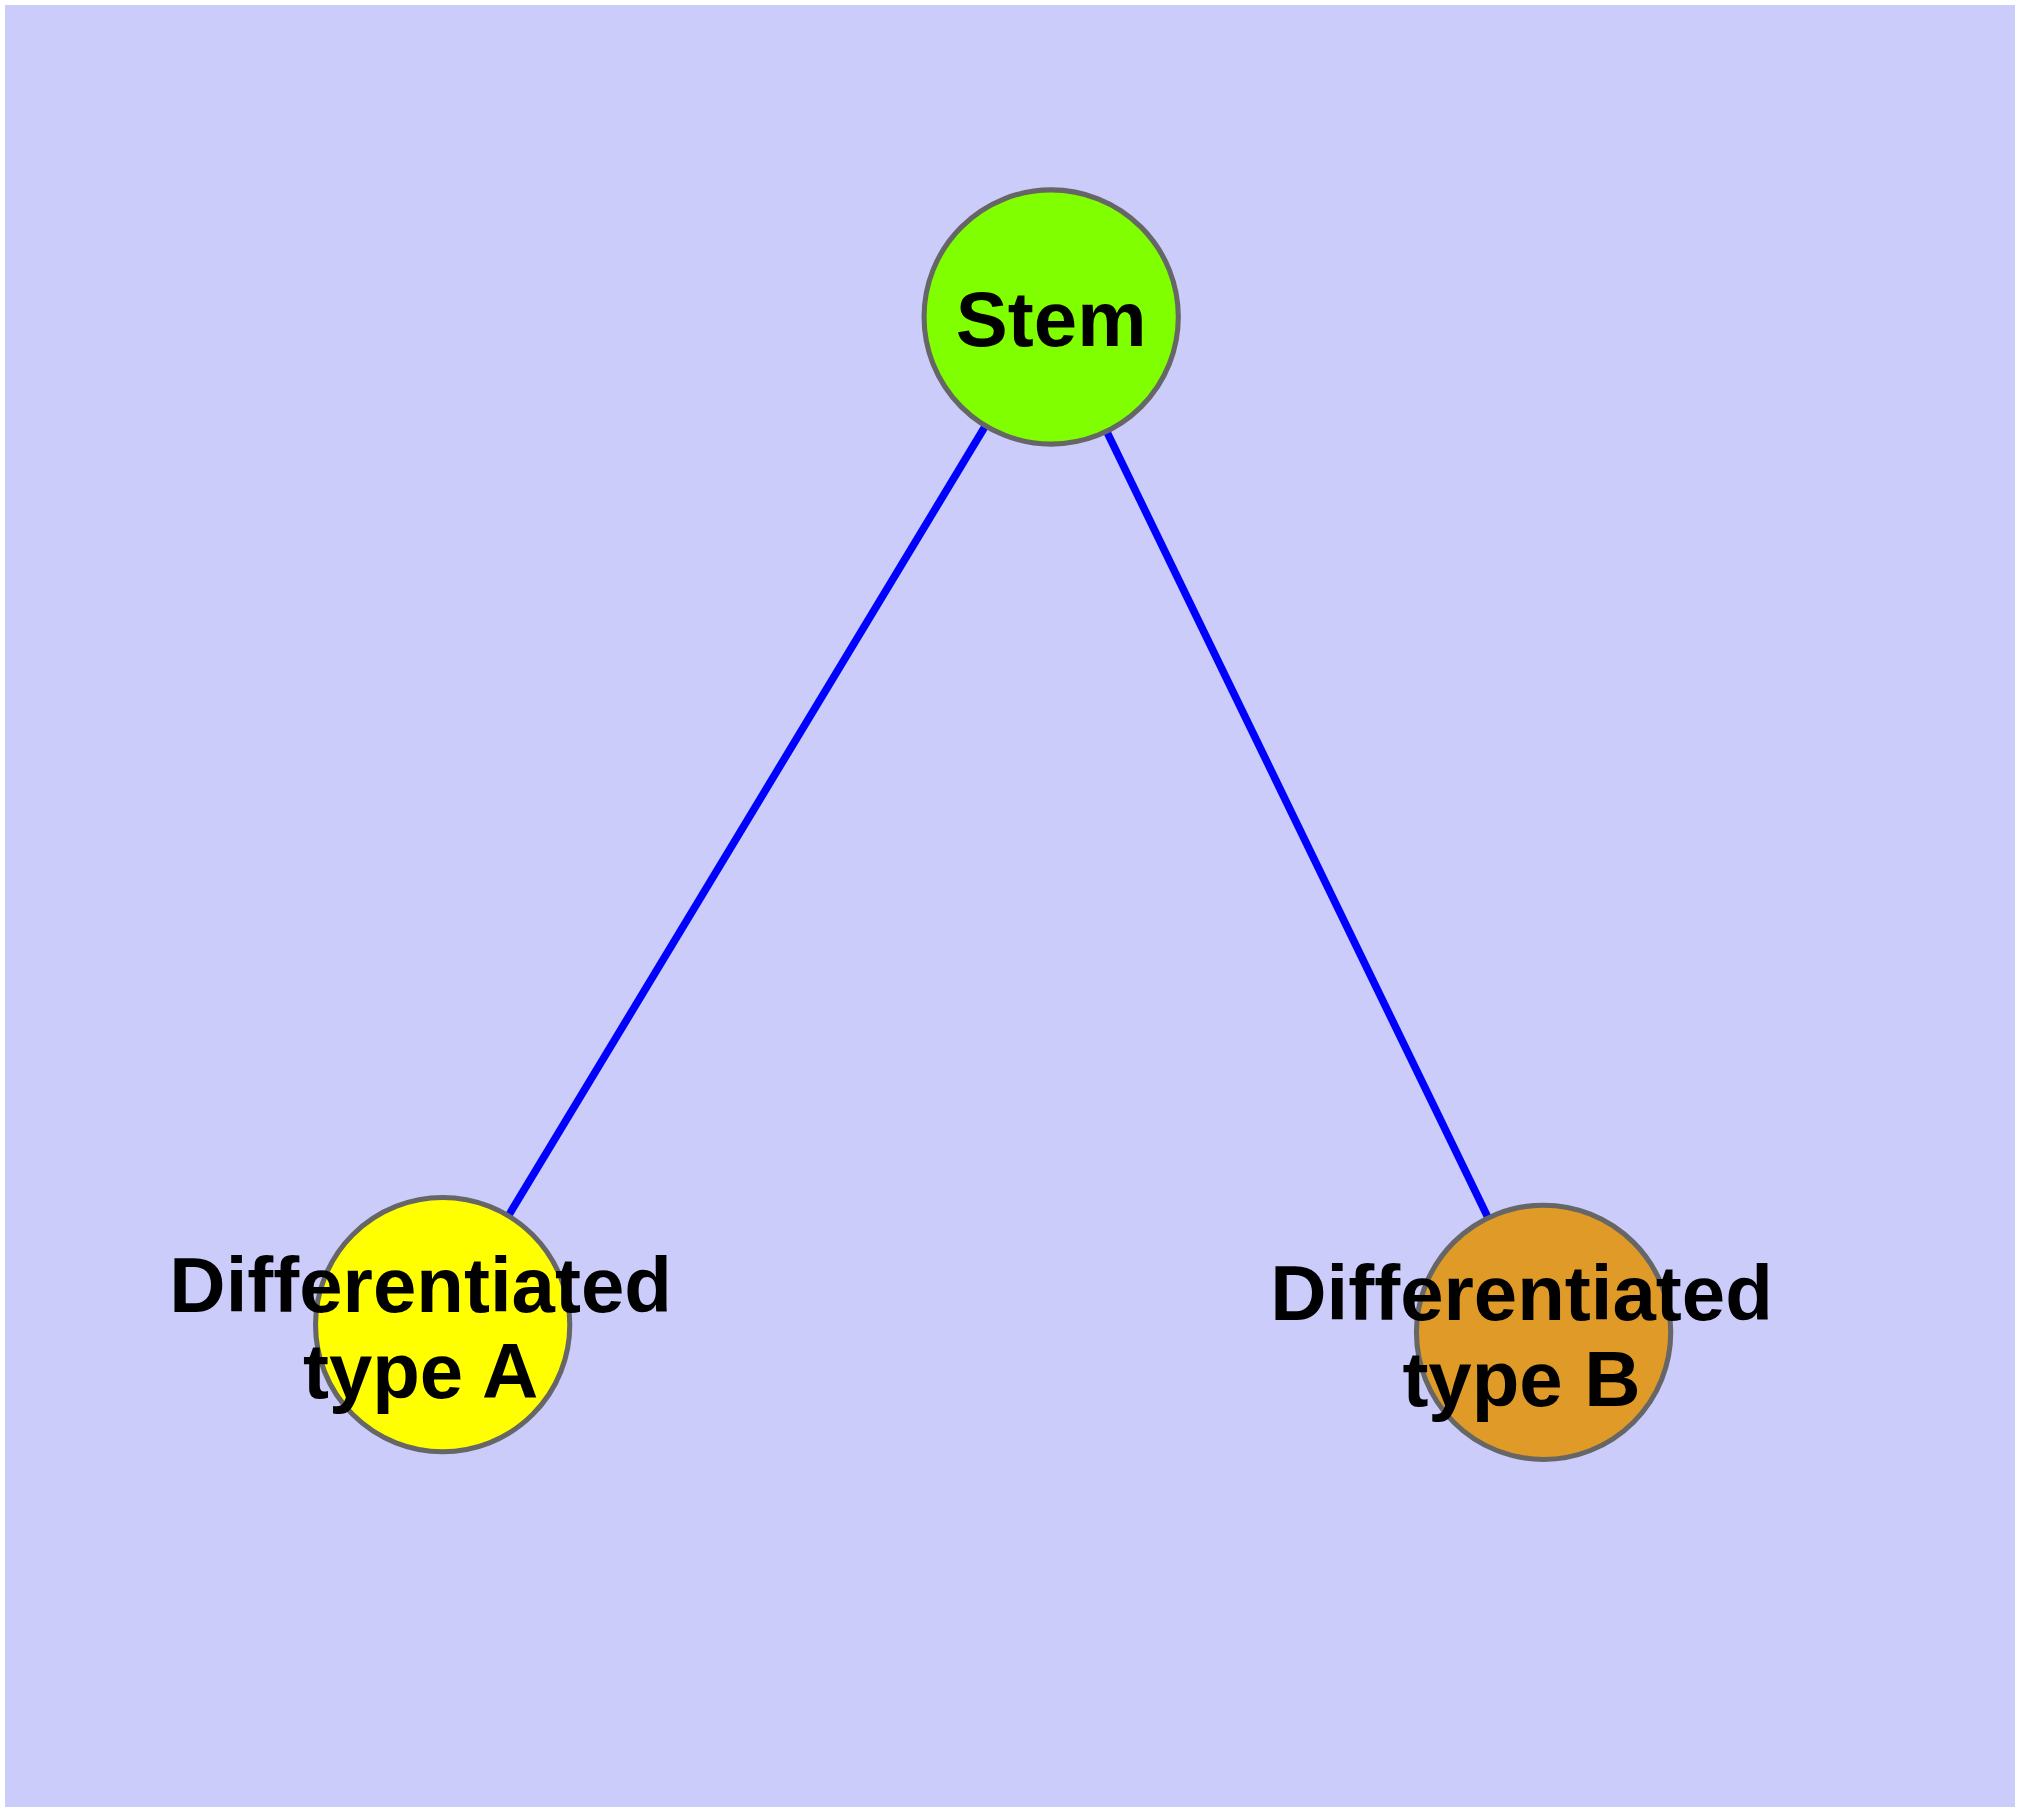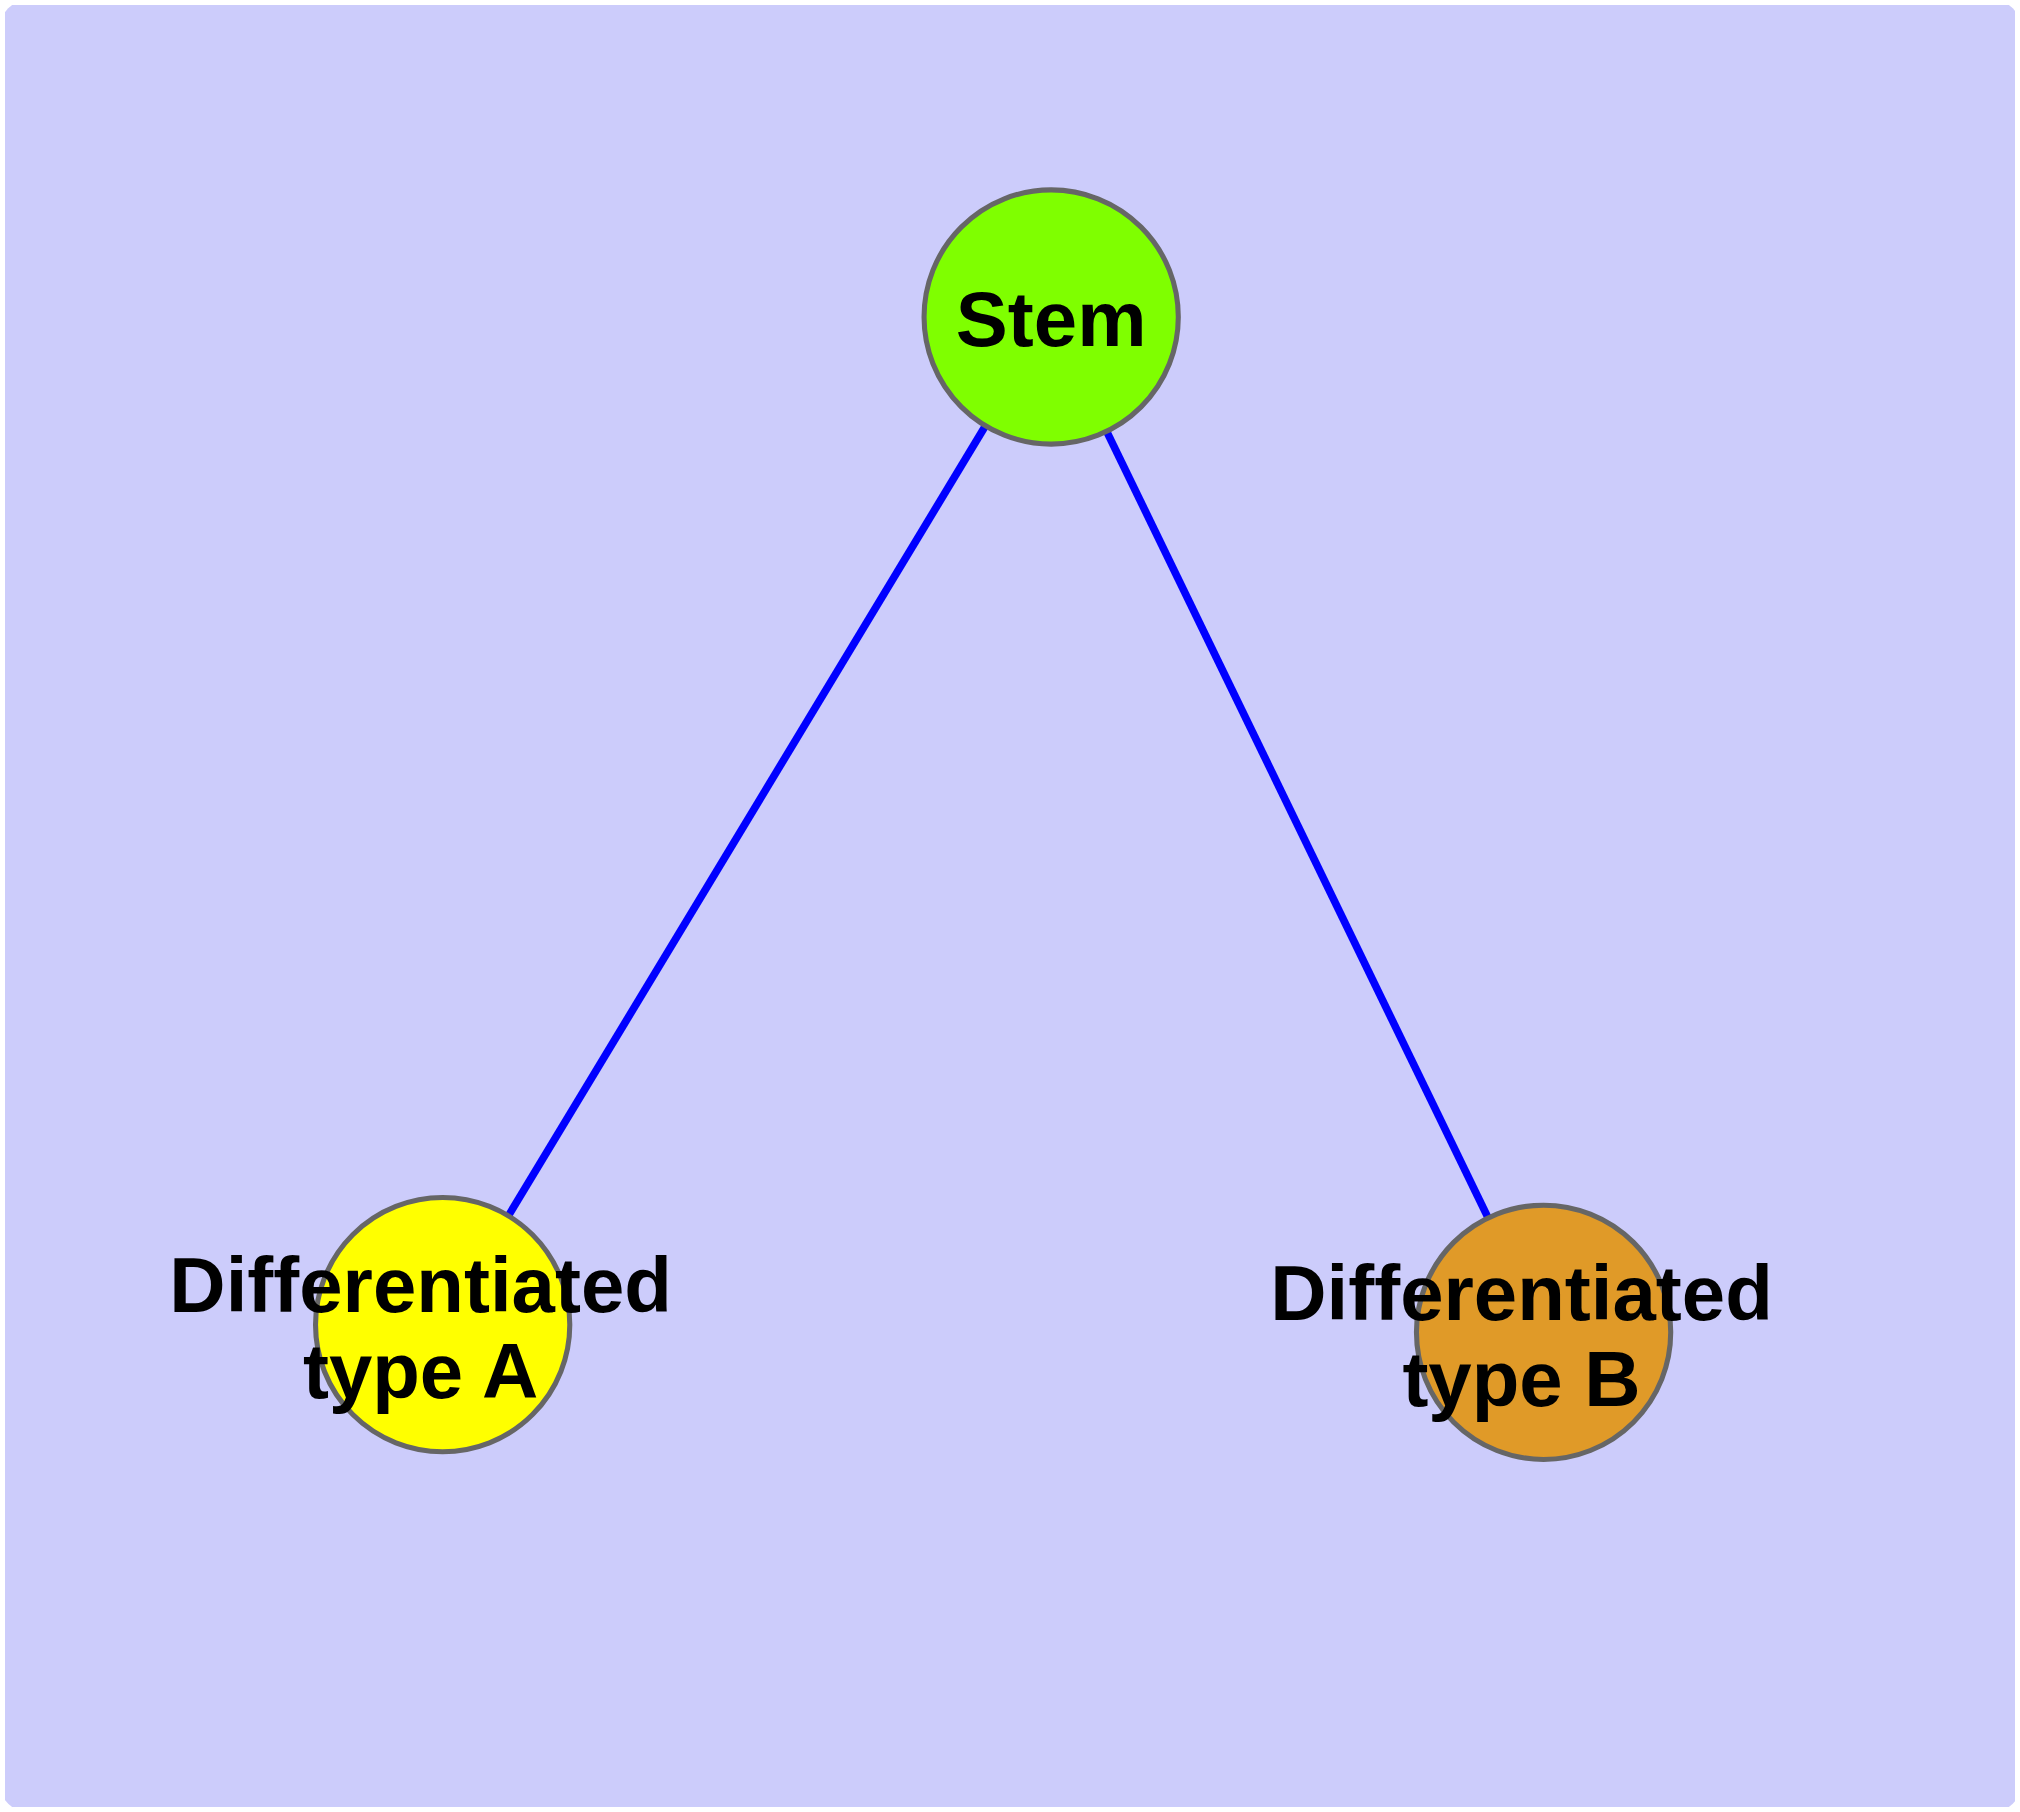--- a/index.html
+++ b/index.html
@@ -8,21 +8,20 @@
     padding: 0;
     background: #ffffff;
   }
   #canvas {
     position: relative;
     width: 2021px;
     height: 1812px;
     background: #ffffff;
     overflow: hidden;
     font-family: "Liberation Sans", "DejaVu Sans", sans-serif;
-    border-radius: 28px;
   }
   #plot-area {
     position: absolute;
     left: 5.1px;
     top: 5.1px;
     width: 2010px;
     height: 1802px;
     background: #ccccfb;
   }
   #graph-svg {

